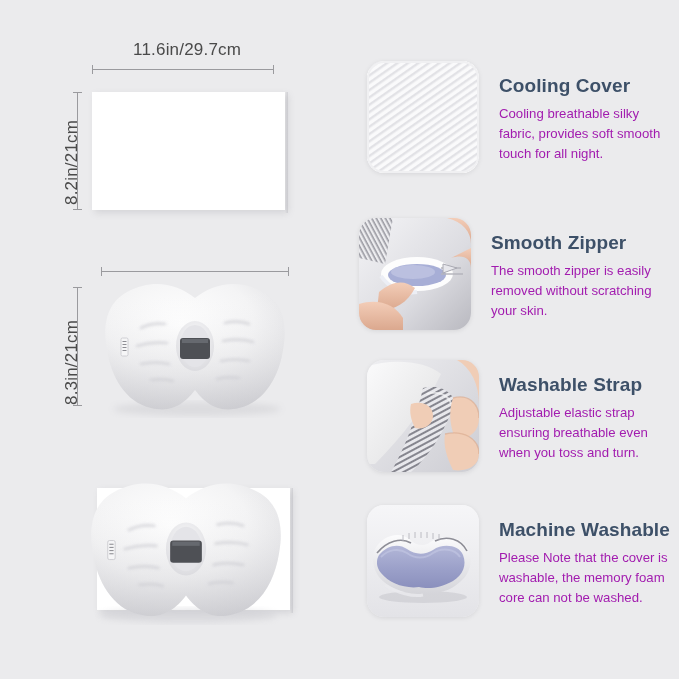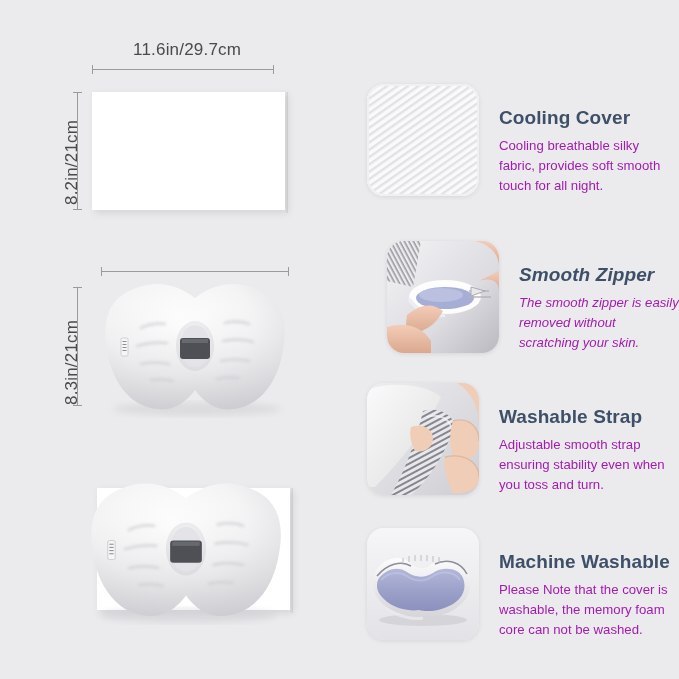--- a/index.html
+++ b/index.html
@@ -51,21 +51,21 @@
   .cover-sheet:after{
     content:"";position:absolute;top:0;right:-3px;bottom:-3px;width:3px;
     background:linear-gradient(to left,rgba(150,150,158,.28),rgba(150,150,158,0));
   }
 
   
   .pillow{position:absolute;}
   .pillow svg{display:block;width:100%;height:100%;overflow:visible;}
 
   
-  .feature{position:absolute;display:flex;align-items:flex-end;margin-top:23px;}
+  .feature{position:absolute;display:flex;align-items:center;}
   .thumb{
     width:112px;height:112px;border-radius:17px;
     background:#f2f2f4;
     box-shadow:0 1px 4px rgba(120,120,130,.18);
     overflow:hidden;position:relative;flex:0 0 auto;
   }
   .thumb svg{display:block;width:112px;height:112px;}
   .ftext{margin-left:20px;padding-top:7px;}
   .ftitle{
     color:#3d5068;font-size:19px;font-weight:bold;
@@ -216,21 +216,21 @@
         <rect width="112" height="112" fill="url(#weave)"></rect>
         <rect x="1" y="1" width="110" height="110" rx="16" fill="none" stroke="#f0f0f2" stroke-width="2"></rect>
       </svg>
     </div>
     <div class="ftext">
       <p class="ftitle">Cooling Cover</p>
       <p class="fbody">Cooling breathable silky fabric, provides soft smooth touch for all night.</p>
     </div>
   </div>
 
-  <div class="feature" style="left:387px;top:218px;font-style:italic;">
+  <div class="feature" style="left:359px;top:218px;">
     <div class="thumb">
       <svg viewBox="0 0 112 112">
         <defs>
           <linearGradient id="zbg" x1="0" y1="0" x2="1" y2="1">
             <stop offset="0%" stop-color="#f4f4f6"></stop>
             <stop offset="60%" stop-color="#dcdce1"></stop>
             <stop offset="100%" stop-color="#b9b9c0"></stop>
           </linearGradient>
           <linearGradient id="skin" x1="0" y1="0" x2="0" y2="1">
             <stop offset="0%" stop-color="#f3cdb8"></stop>
@@ -290,21 +290,21 @@
           <path d="M86 38 C100 34,112 42,112 58 C112 72,102 80,88 78 C82 64,82 50,86 38 Z"></path>
           <path d="M78 74 C96 70,112 78,112 94 C112 106,100 112,86 110 C80 98,76 86,78 74 Z"></path>
           <path d="M44 44 C56 40,66 46,66 56 C66 64,58 70,48 68 C44 60,42 52,44 44 Z"></path>
         </g>
         <path d="M86 38 C100 34,112 42,112 58" fill="none" stroke="#d9a98c" stroke-width="1.4" opacity=".6"></path>
         <path d="M78 74 C96 70,112 78,112 94" fill="none" stroke="#d9a98c" stroke-width="1.4" opacity=".6"></path>
       </svg>
     </div>
     <div class="ftext">
       <p class="ftitle">Washable Strap</p>
-      <p class="fbody">Adjustable smooth strap ensuring stability even when you toss and turn.</p>
+      <p class="fbody">Adjustable elastic strap ensuring breathable even when you toss and turn.</p>
     </div>
   </div>
 
   <div class="feature" style="left:367px;top:505px;">
     <div class="thumb">
       <svg viewBox="0 0 112 112">
         <defs>
           <linearGradient id="wbg" x1="0" y1="0" x2="0" y2="1">
             <stop offset="0%" stop-color="#f6f6f8"></stop>
             <stop offset="100%" stop-color="#e3e3e7"></stop>

